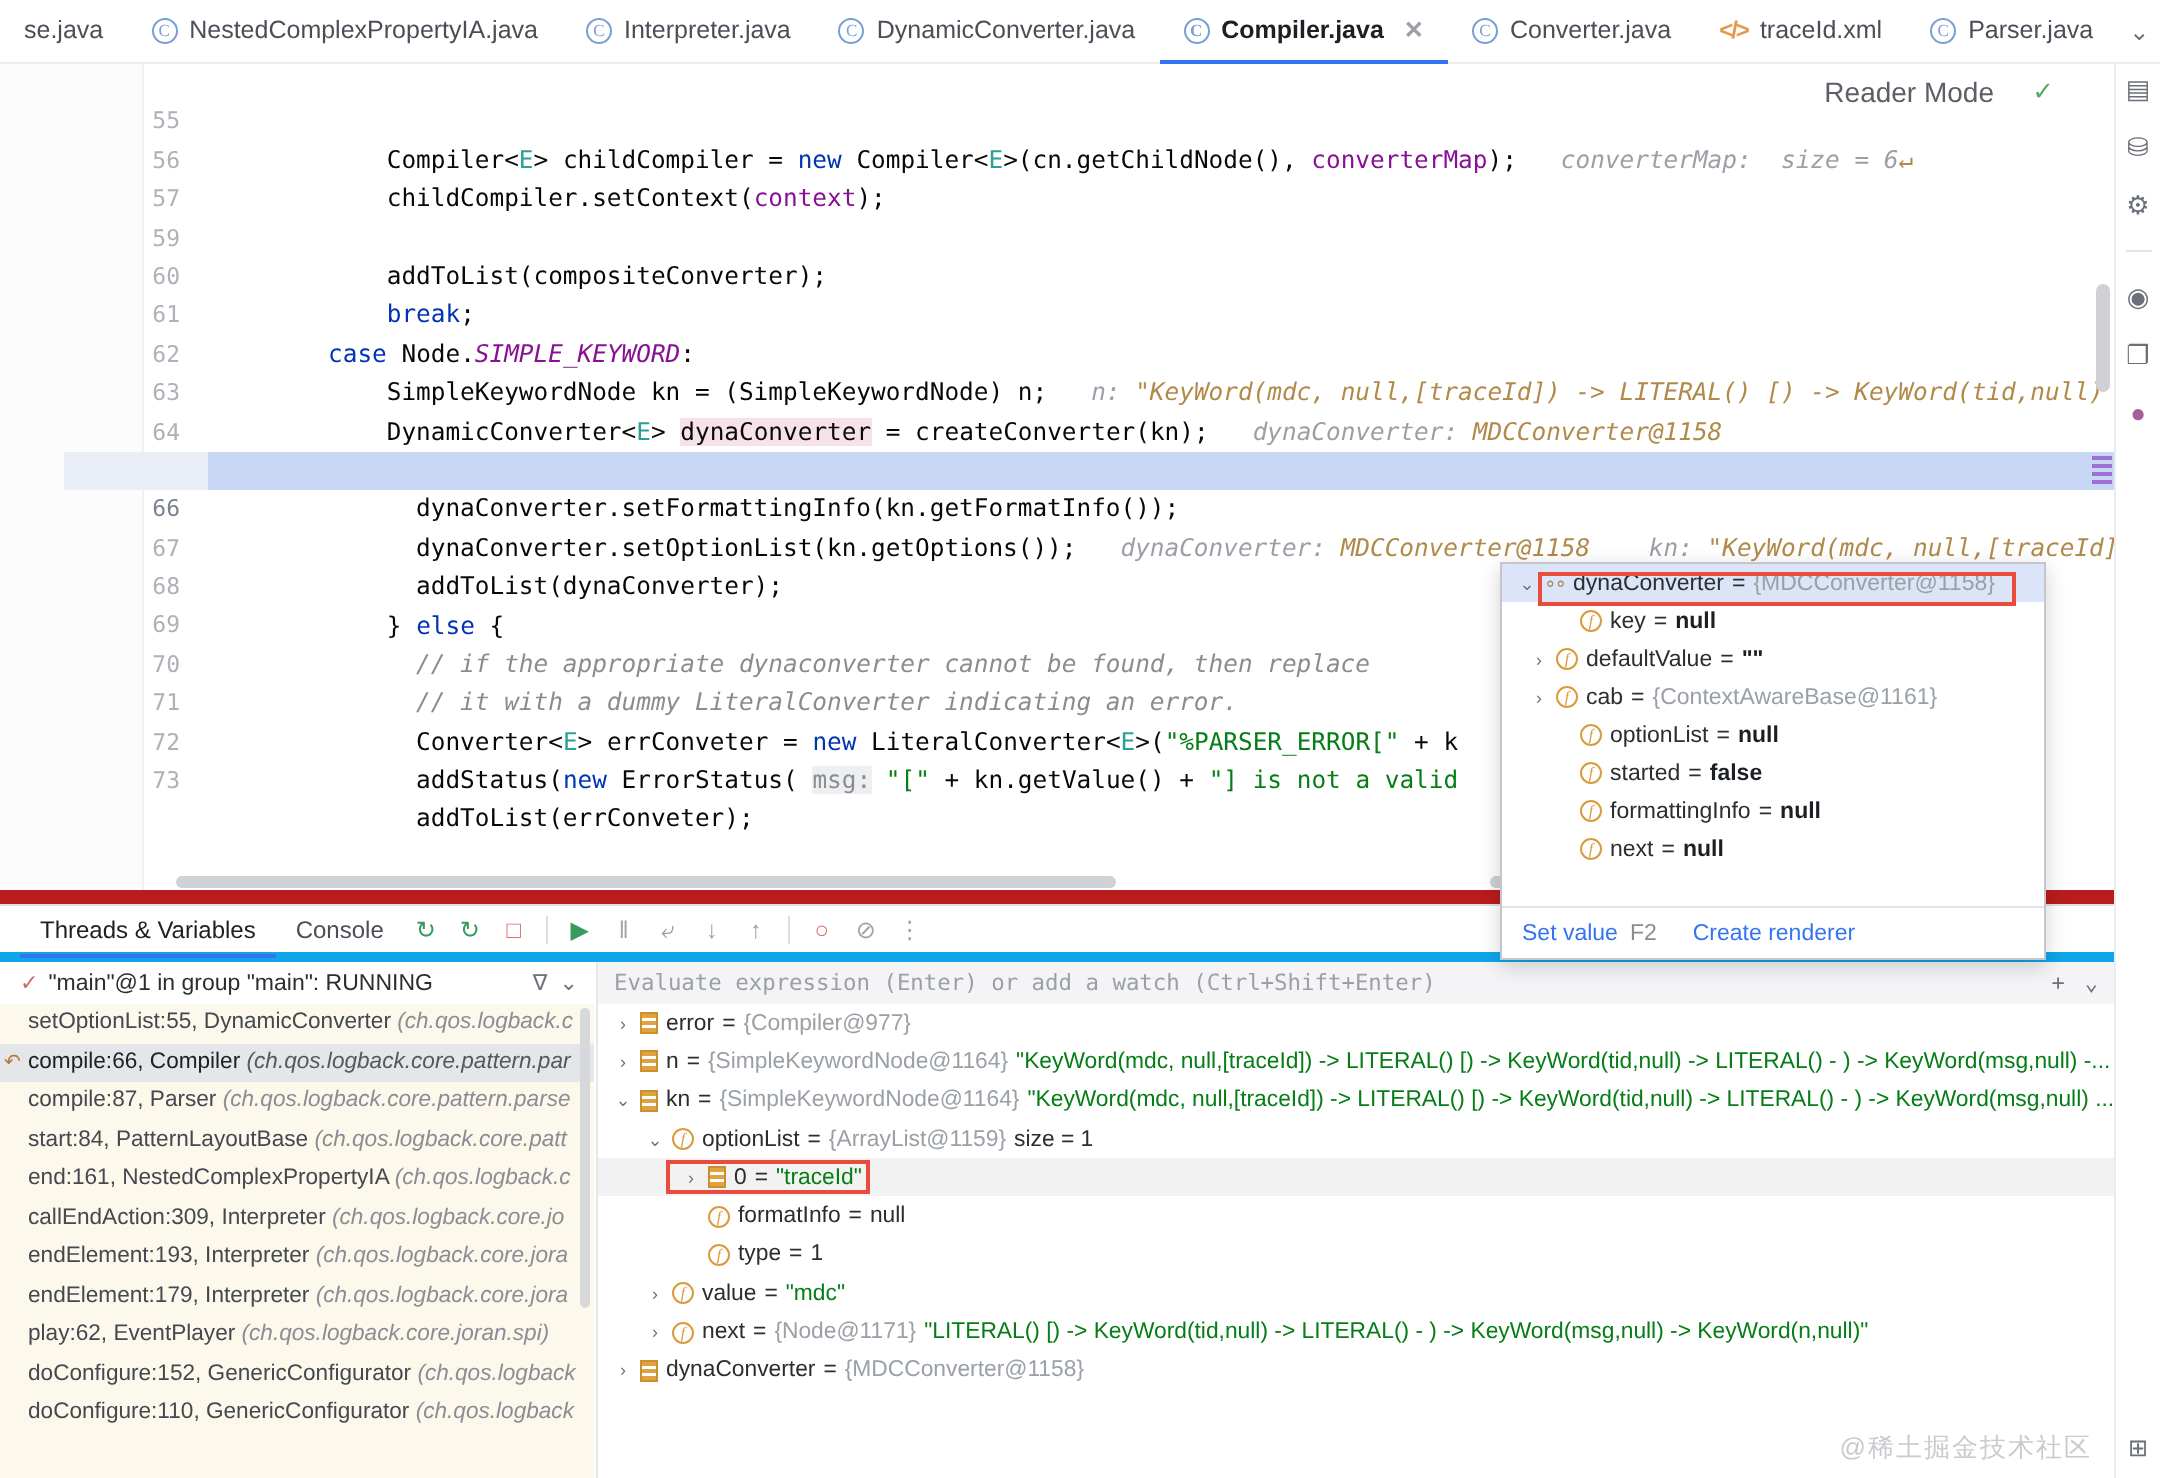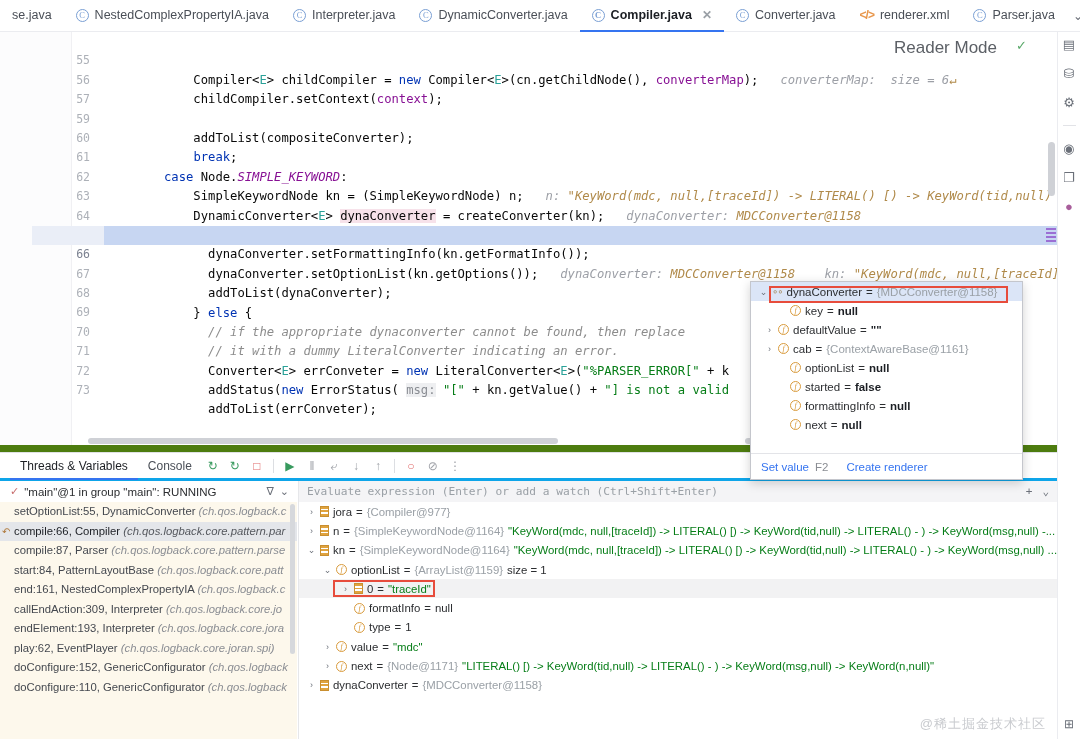--- a/index.html
+++ b/index.html
@@ -4,21 +4,21 @@
 <style>
   * { box-sizing: border-box; margin: 0; padding: 0; }
   html, body {
     width: 1080px; height: 739px;
     background: #ffffff;
     font-family: "Liberation Sans", sans-serif;
     font-size: 12px;
     color: #2b2d30;
     overflow: hidden;
   }
-  .app { position: relative; width: 1080px; height: 739px; background:#4d7c0f; }
+  .app { position: relative; width: 1080px; height: 739px; background:#b91c1c; }
 
   
   .tabbar {
     position: absolute; left:0; top:0; width: 1080px; height: 32px;
     background: #ffffff;
     border-bottom: 1px solid #ebecf0;
     display: flex; align-items: stretch;
   }
   .tab {
     display: flex; align-items: center; gap: 6px;
@@ -71,21 +71,21 @@
   .hint { color:#9c9fa6; font-style: italic; }
   .hintv { color:#b08a4a; font-style: italic; }
   .const { color:#871094; font-style: italic; }
   .fld { color:#871094; }
   .varhl { background:#f7e2ea; }
   .varhl2 { background:#dfe4f5; }
   .param-chip { background:#eeeff1; color:#8a8d93; font-style: normal; }
 
   .reader-mode {
     position:absolute; right: 60px; top: 6px;
-    color:#5c6066; font-size: 17px; font-family:"Liberation Sans",sans-serif;margin-left:34px;
+    color:#5c6066; font-size: 14px; font-family:"Liberation Sans",sans-serif;margin-left:34px;
   }
   .chk-ok { position:absolute; right: 30px; top: 6px; color:#59a869; font-size:13px; }
   .ed-scroll-v {
     position:absolute; right: 2px; top: 110px; width:7px; height: 54px;
     background:#cfd1d6; border-radius:4px;
   }
   .ed-marks { position:absolute; right: 1px; top: 196px; width: 10px; height: 16px; }
   .ed-marks i { display:block; height:2px; margin-bottom:2px; background:#9b6fd4; }
   .ed-hscroll {
     position:absolute; left: 88px; bottom: 1px; width: 470px; height: 6px;
@@ -139,21 +139,21 @@
   .popup-foot .f2 { color:#8a8d93; }
 
   
   .debugpanel {
     position:absolute; left:0; top: 452px; width: 1057px; height: 287px;
     background:#ffffff; border-top:1px solid #e0e1e5;
   }
   .dbg-toolbar {
     position:absolute; left:0; top:0; width:100%; height: 28px;
     display:flex; align-items:center; gap: 0px; padding-left: 10px;
-    border-bottom:3px solid #0ea5e9;
+    border-bottom:5px solid #0ea5e9;
   }
   .dbg-tab {
     font-size: 12px; color:#4a4f57; padding: 0 10px; height: 28px;
     line-height: 28px; cursor:default;
   }
   .dbg-tab.active { color:#1c1f24; border-bottom: 2px solid #3574f0; font-weight: normal; }
   .dbg-ic { width: 22px; height:28px; display:flex; align-items:center; justify-content:center; font-size:12px; }
   .dbg-sep { width:1px; height:14px; background:#dcdee2; margin: 0 5px; }
   .g-green { color:#389a5e; }
   .g-red { color:#e06c6c; }
@@ -241,21 +241,21 @@
       <span class="cls-icon">C</span>
       <span>Compiler.java</span>
       <span class="closex">✕</span>
     </div>
     <div class="tab">
       <span class="cls-icon">C</span>
       <span>Converter.java</span>
     </div>
     <div class="tab">
       <span class="xml-icon">&lt;/&gt;</span>
-      <span>renderer.xml</span>
+      <span>traceId.xml</span>
     </div>
     <div class="tab">
       <span class="cls-icon">C</span>
       <span>Parser.java</span>
     </div>
     <div class="tabbar-right">
       <div class="tb-ic">⌄</div>
 
     </div>
   </div>
@@ -495,20 +495,24 @@
       </div>
       <div class="frame">
         <span>callEndAction:309, Interpreter</span>
         <span class="pkg">(ch.qos.logback.core.jo</span>
       </div>
       <div class="frame">
         <span>endElement:193, Interpreter</span>
         <span class="pkg">(ch.qos.logback.core.jora</span>
       </div>
       <div class="frame">
+        <span>endElement:179, Interpreter</span>
+        <span class="pkg">(ch.qos.logback.core.jora</span>
+      </div>
+      <div class="frame">
         <span>play:62, EventPlayer</span>
         <span class="pkg">(ch.qos.logback.core.joran.spi)</span>
       </div>
       <div class="frame">
         <span>doConfigure:152, GenericConfigurator</span>
         <span class="pkg">(ch.qos.logback</span>
       </div>
       <div class="frame">
         <span>doConfigure:110, GenericConfigurator</span>
         <span class="pkg">(ch.qos.logback</span>
@@ -522,21 +526,21 @@
         <span>+</span>
         <span>⌄</span>
       </span>
     </div>
 
     <div class="vars">
 
       <div class="vrow" style="padding-left:8px">
         <span class="arrow">›</span>
         <span class="vicon"></span>
-        <span class="vname">jora</span>
+        <span class="vname">error</span>
         <span class="eq">=</span>
         <span class="refv">{Compiler@977}</span>
       </div>
 
       <div class="vrow" style="padding-left:8px">
         <span class="arrow">›</span>
         <span class="vicon"></span>
         <span class="vname">n</span>
         <span class="eq">=</span>
         <span class="refv">{SimpleKeywordNode@1164}</span>

